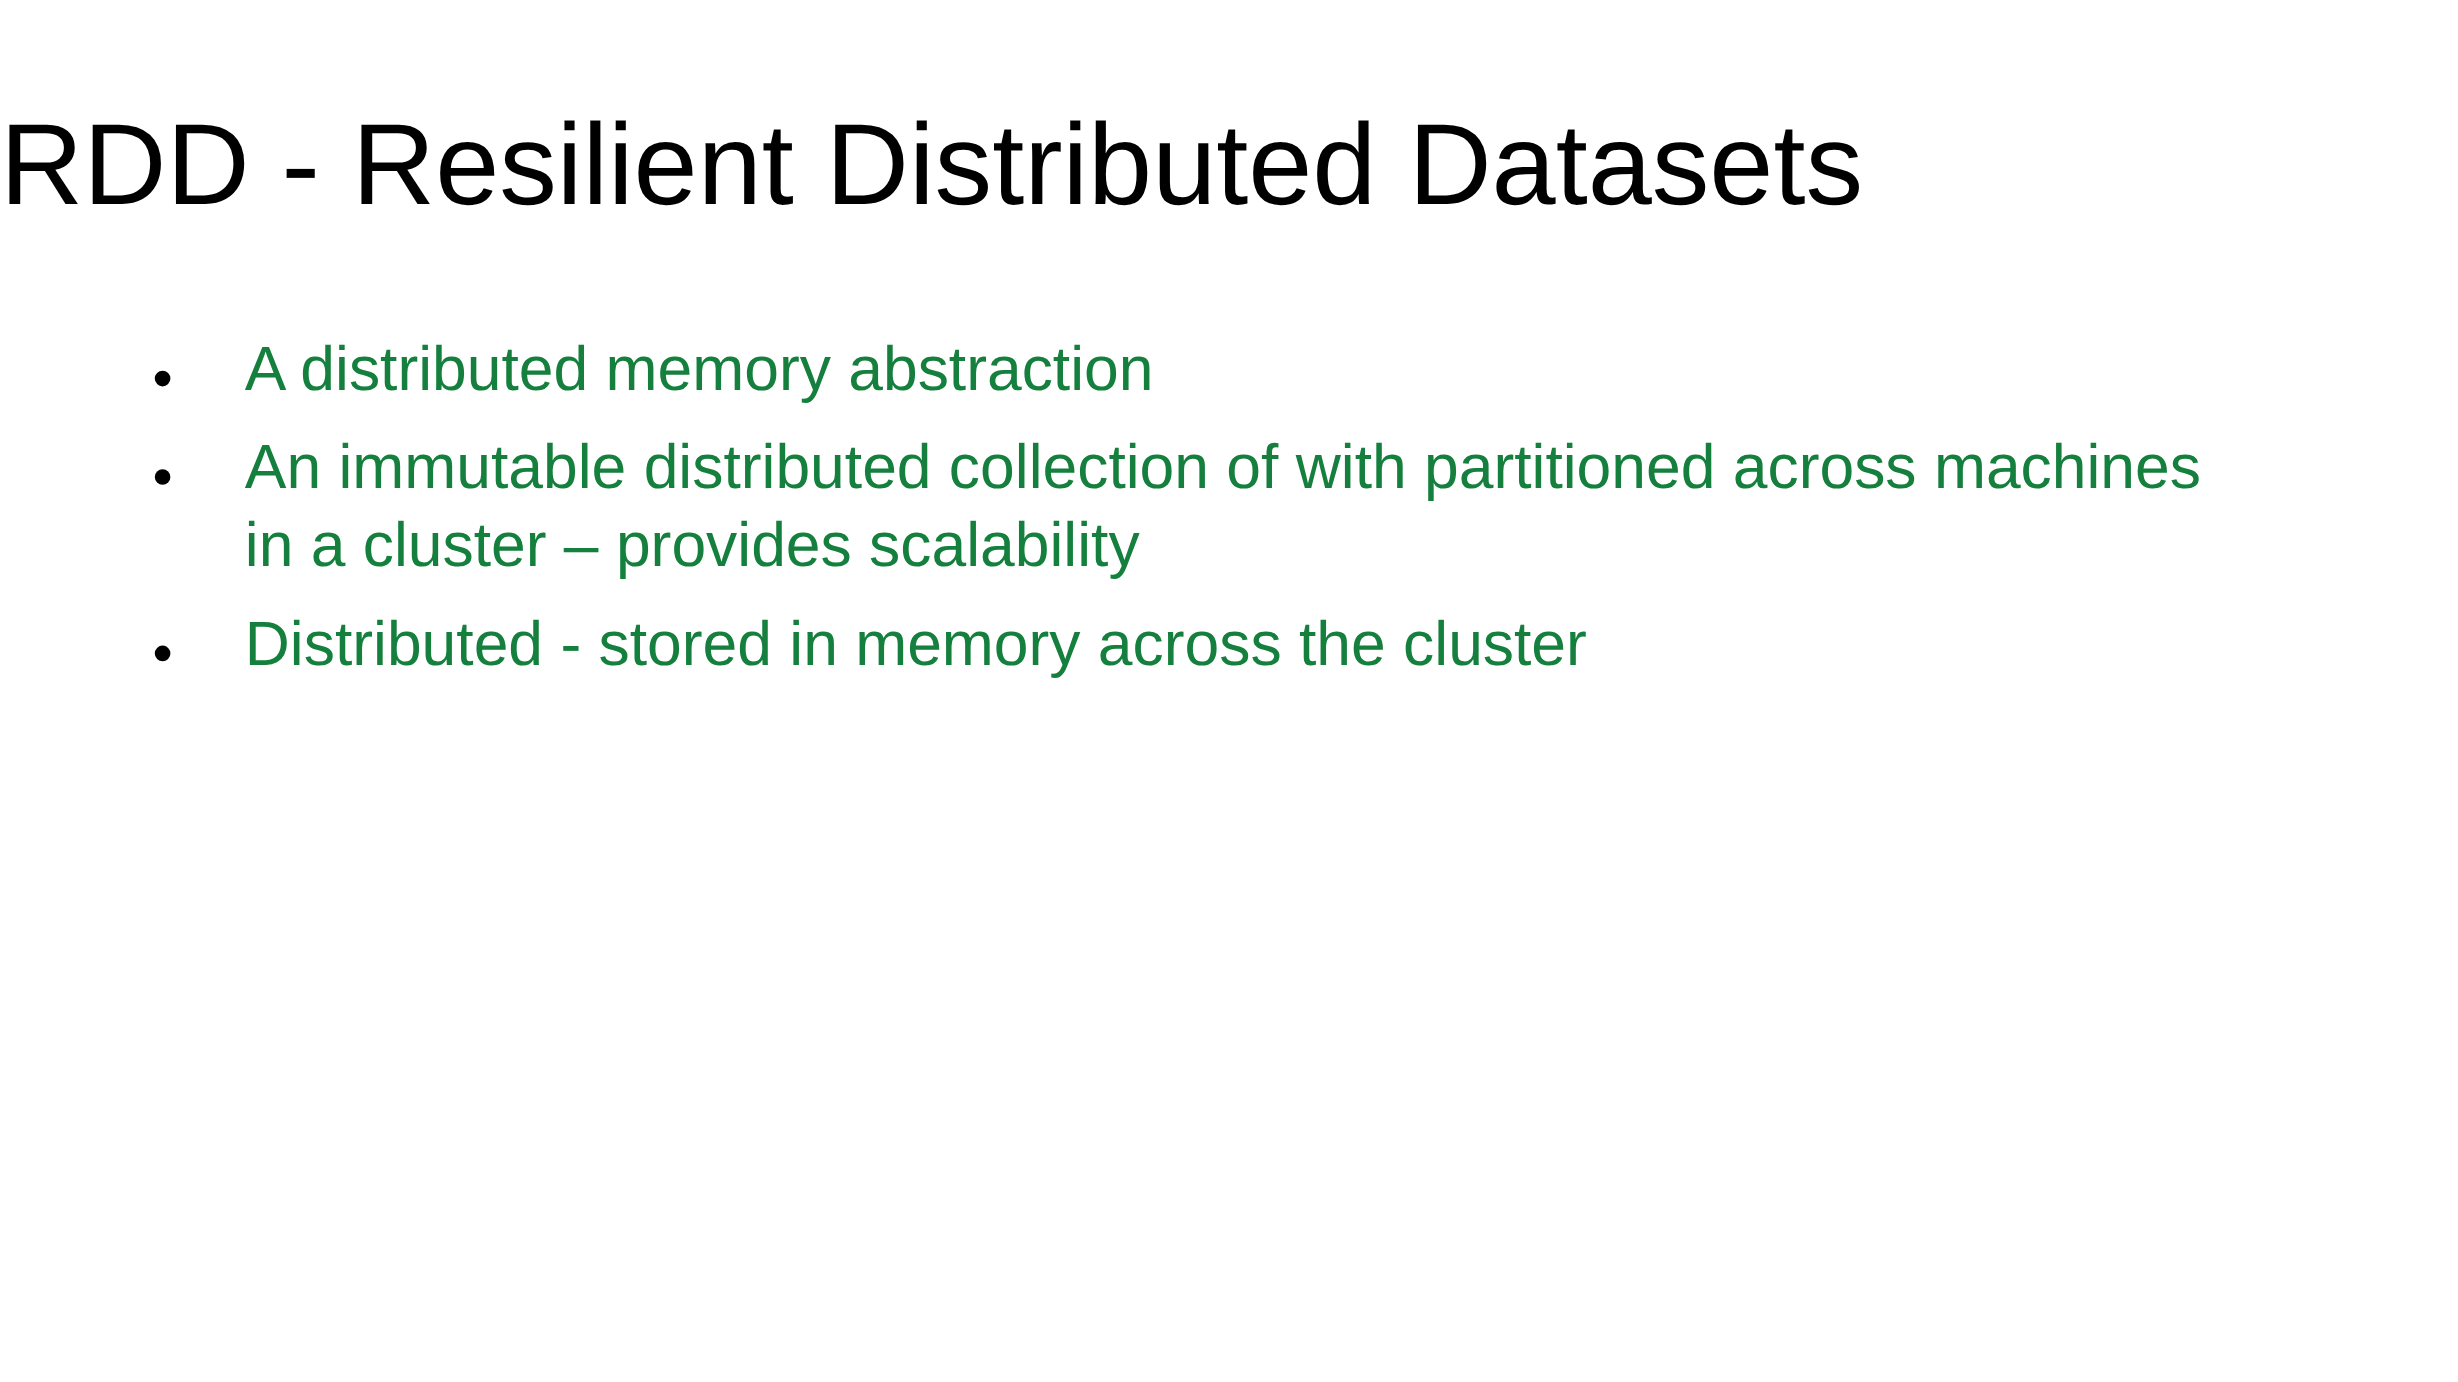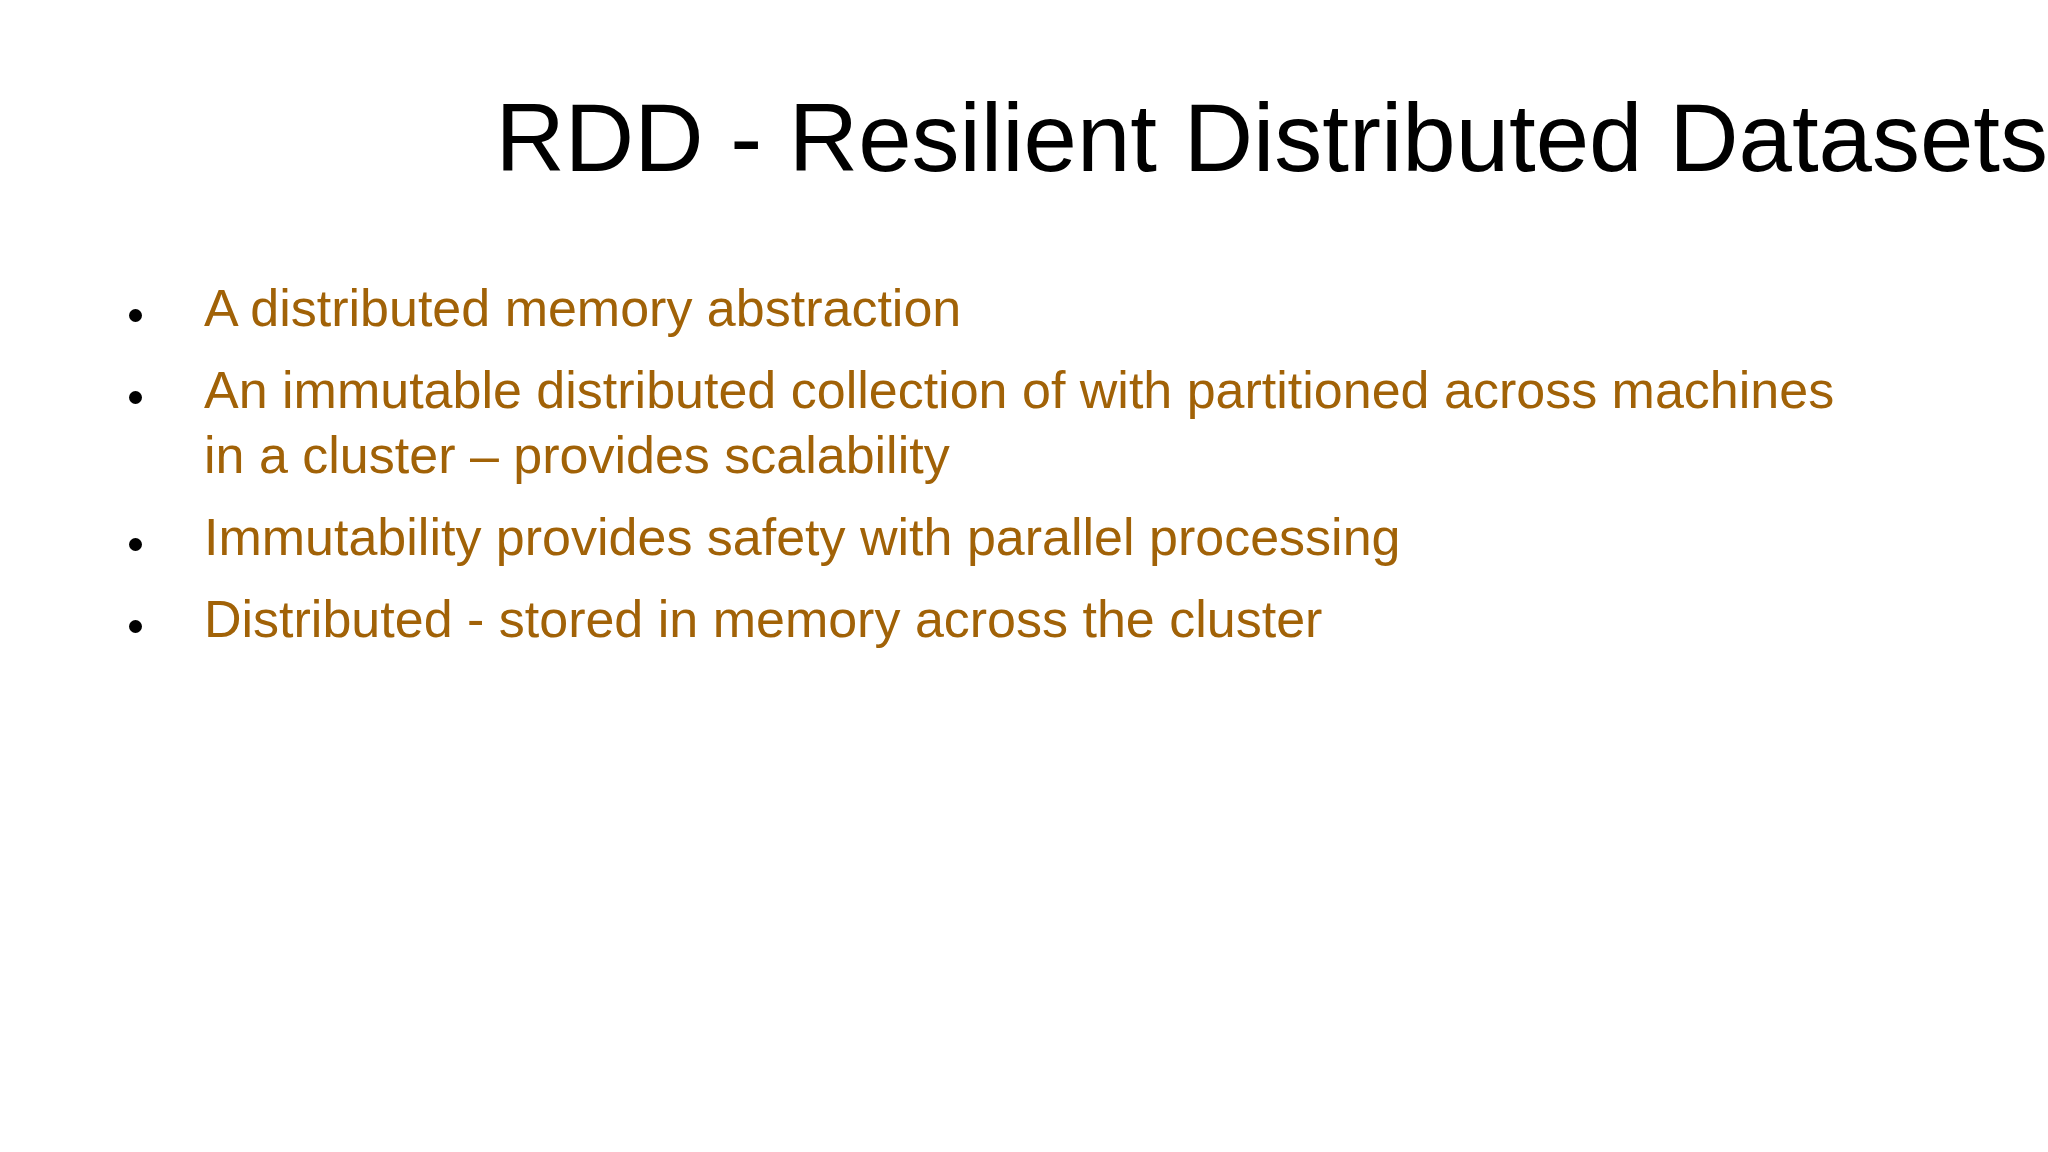--- a/index.html
+++ b/index.html
@@ -19,41 +19,41 @@
   .slide-title {
     position: absolute;
     top: 85px;
     left: 0;
     width: 100%;
     margin: 0;
     padding: 0;
     font-size: 96px;
     font-weight: 400;
     line-height: 1.1;
-    text-align: right;
+    text-align: left;
     color: #000000;
     white-space: nowrap;
   }
   .bullet-list {
     position: absolute;
     top: 276px;
     left: 126px;
     width: 1746px;
     margin: 0;
     padding: 0;
     list-style: none;
   }
   .bullet-item {
     position: relative;
     padding-left: 78px;
     width: 1668px;
     font-size: 52px;
     line-height: 65px;
     margin: 0 0 17px 0;
-    color: #a16207;
+    color: #15803d;
   }
   .bullet-marker {
     position: absolute;
     left: 3px;
     top: 33px;
     width: 13px;
     height: 13px;
     border-radius: 50%;
     background: #000000;
   }
@@ -70,24 +70,20 @@
     <li class="bullet-item">
       <span class="bullet-marker"></span>
       <span>A distributed memory abstraction</span>
     </li>
 
     <li class="bullet-item">
       <span class="bullet-marker"></span>
       <span>An immutable distributed collection of with partitioned across machines in a cluster – provides scalability</span>
     </li>
 
-    <li class="bullet-item">
-      <span class="bullet-marker"></span>
-      <span>Immutability provides safety with parallel processing</span>
-    </li>
 
     <li class="bullet-item">
       <span class="bullet-marker"></span>
       <span>Distributed - stored in memory across the cluster</span>
     </li>
 
   </ul>
 
 </div>
 

